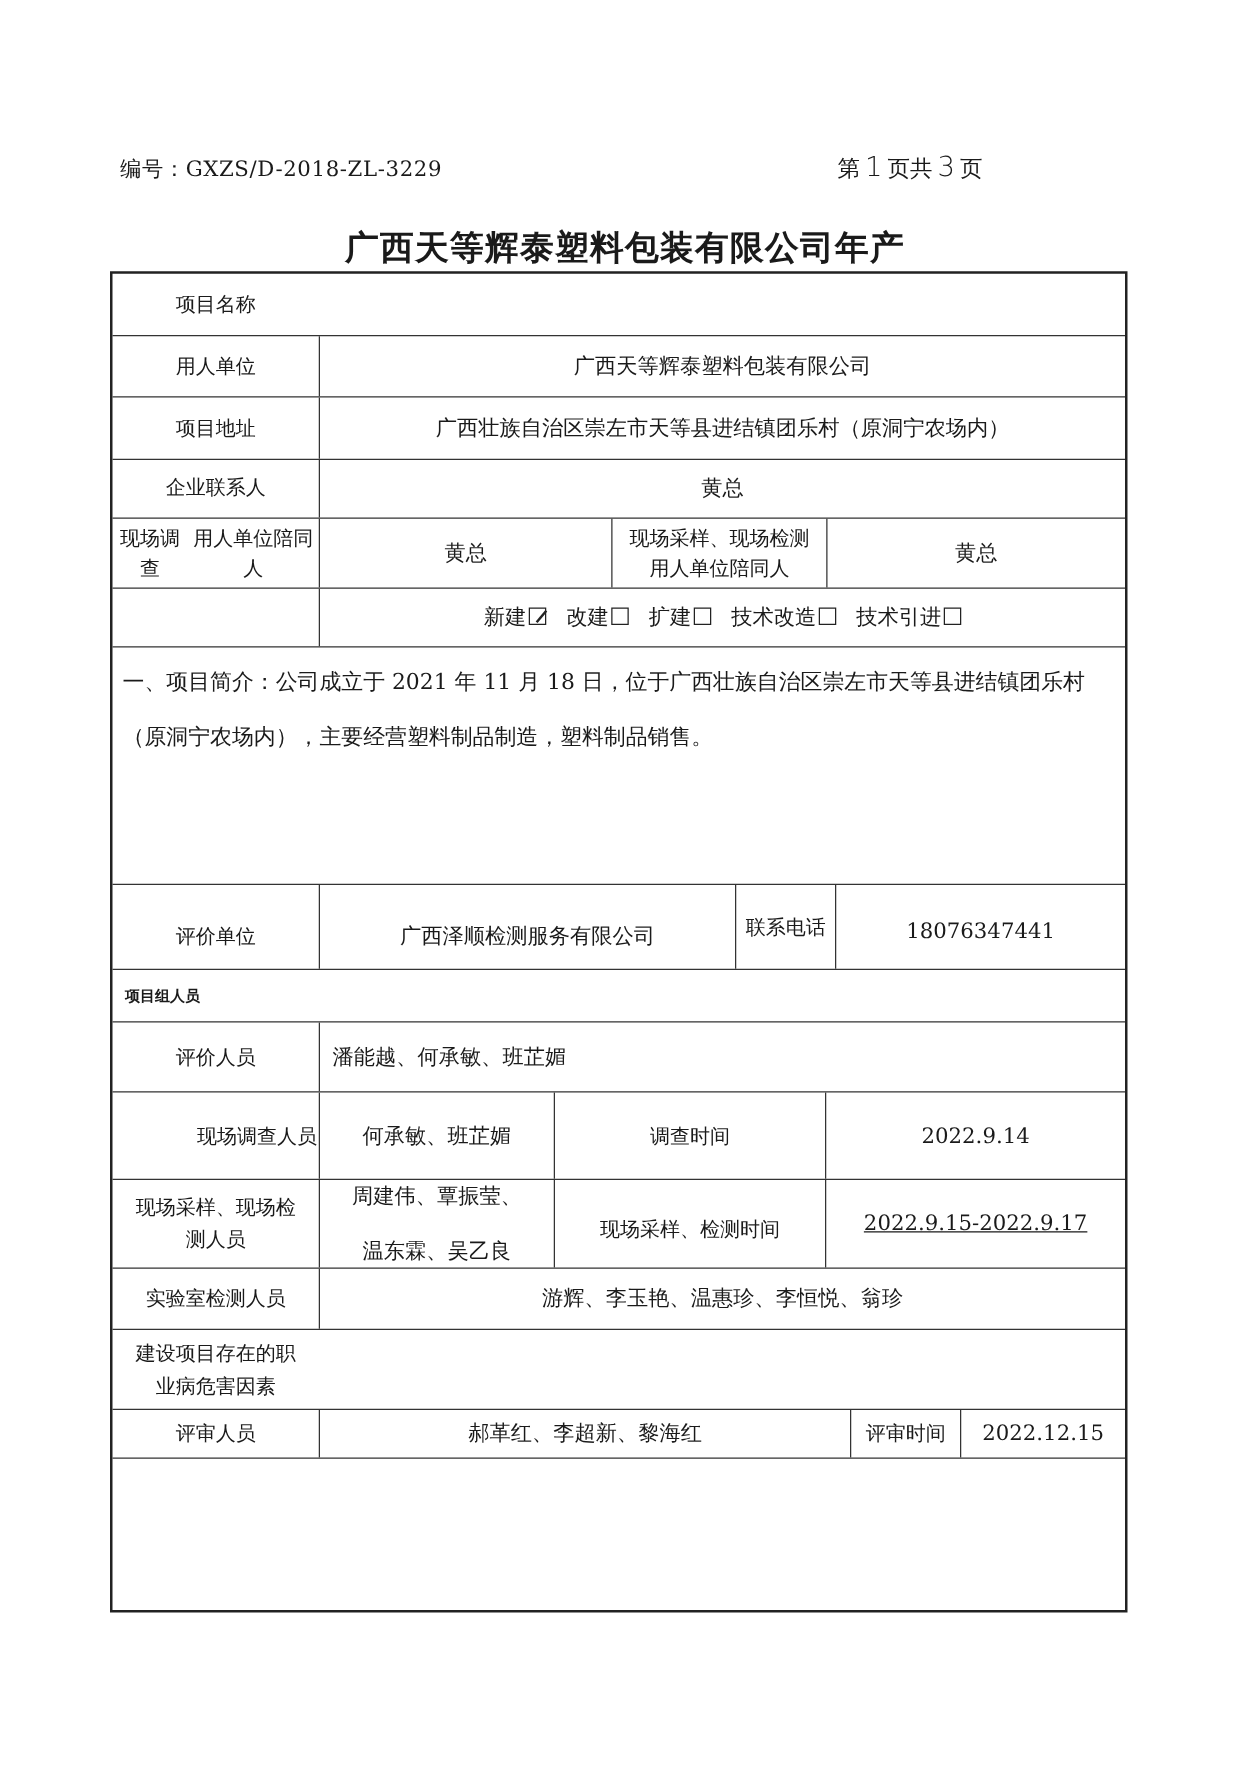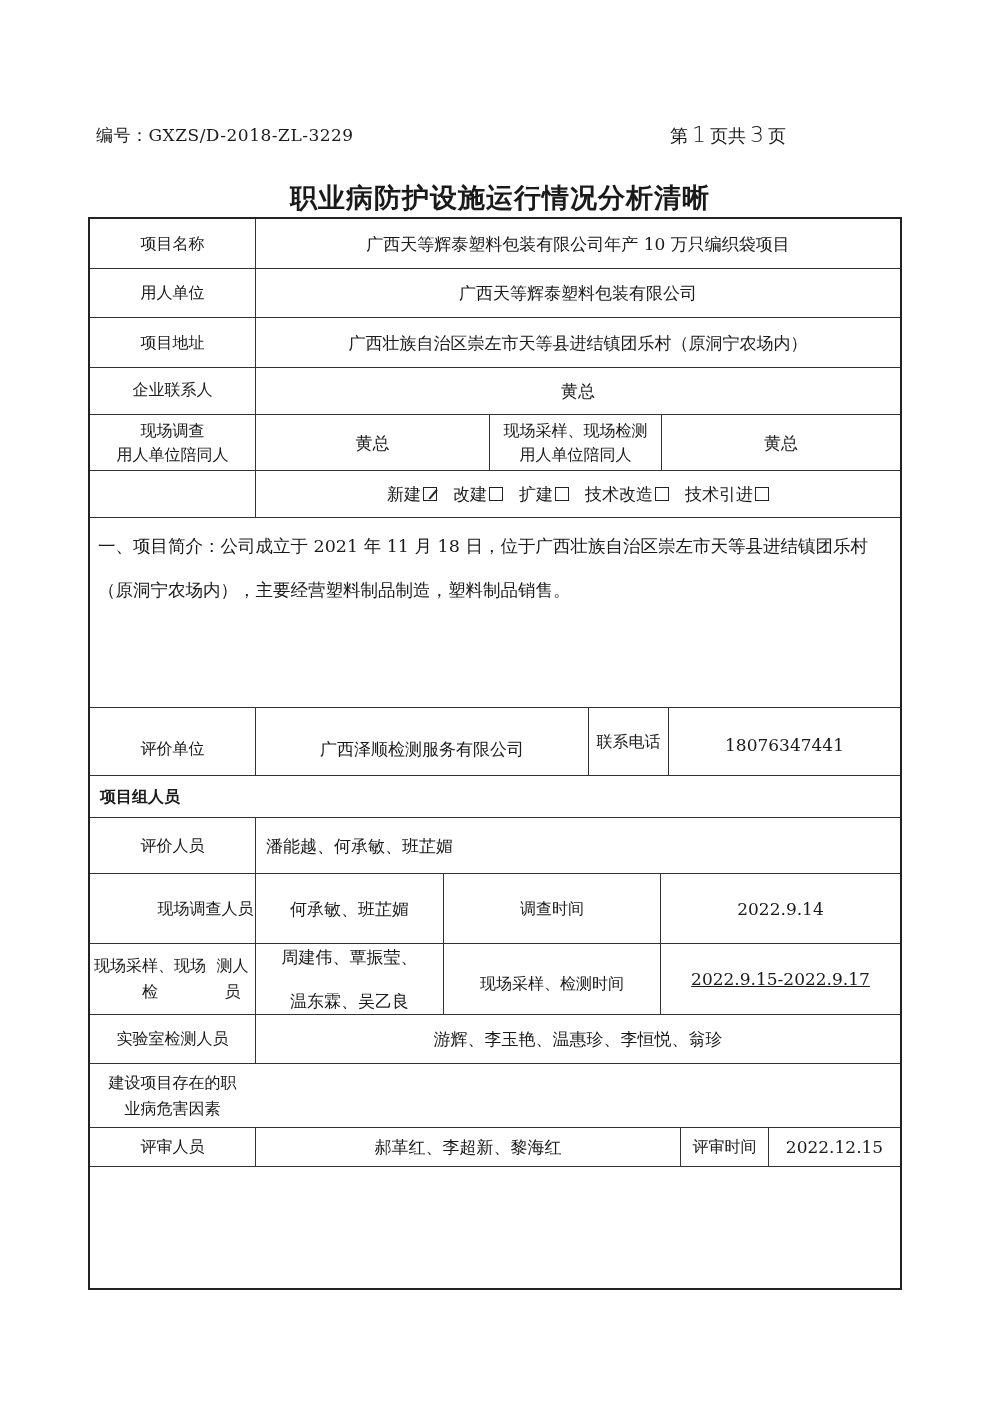--- a/index.html
+++ b/index.html
@@ -30,46 +30,45 @@
   .opt { white-space: nowrap; }
 </style>
 </head>
 <body>
 
 <div class="header-left">编号：GXZS/D-2018-ZL-3229</div>
 <div class="header-right">
   <span>第</span><span class="hw">1</span><span>页共</span><span class="hw">3</span><span>页</span>
 </div>
 
-<div class="doc-title">职业病防护设施运行情况分析清晰</div>
+<div class="doc-title">广西天等辉泰塑料包装有限公司年产</div>
 
 <div class="tbl">
 
   <div class="row" style="top:0;height:50px;">
     <div class="cell lbl" style="left:0;width:165px;">项目名称</div>
-    <div class="cell bl" style="left:165px;right:0;">广西天等辉泰塑料包装有限公司年产 10 万只编织袋项目</div>
   </div>
 
   <div class="row" style="top:50px;height:49px;">
     <div class="cell lbl" style="left:0;width:165px;">用人单位</div>
     <div class="cell bl" style="left:165px;right:0;">广西天等辉泰塑料包装有限公司</div>
   </div>
 
   <div class="row" style="top:99px;height:50px;">
     <div class="cell lbl" style="left:0;width:165px;">项目地址</div>
     <div class="cell bl" style="left:165px;right:0;">广西壮族自治区崇左市天等县进结镇团乐村（原洞宁农场内）</div>
   </div>
 
   <div class="row" style="top:149px;height:47px;">
     <div class="cell lbl" style="left:0;width:165px;font-family:Liberation Mono, monospace;">企业联系人</div>
     <div class="cell bl" style="left:165px;right:0;">黄总</div>
   </div>
 
   <div class="row" style="top:196px;height:56px;">
-    <div class="cell lbl" style="left:0;width:165px;flex-direction:column;line-height:24px;align-items:center;">
+    <div class="cell lbl" style="left:0;width:165px;flex-direction:row;line-height:24px;align-items:center;">
       <span>现场调查</span>
       <span>用人单位陪同人</span>
     </div>
     <div class="cell bl" style="left:165px;width:234px;">黄总</div>
     <div class="cell bl lbl" style="left:399px;width:172px;flex-direction:column;line-height:24px;">
       <span>现场采样、现场检测</span>
       <span>用人单位陪同人</span>
     </div>
     <div class="cell bl" style="left:571px;right:0;">黄总</div>
   </div>
@@ -89,37 +88,37 @@
   </div>
 
   <div class="row" style="top:489px;height:68px;">
     <div class="cell lbl" style="left:0;width:165px;padding-top:14px;">评价单位</div>
     <div class="cell bl" style="left:165px;width:333px;padding-top:14px;">广西泽顺检测服务有限公司</div>
     <div class="cell bl lbl" style="left:498px;width:80px;">联系电话</div>
     <div class="cell bl" style="left:578px;right:0;padding-top:6px;">18076347441</div>
   </div>
 
   <div class="row" style="top:557px;height:42px;">
-    <div class="cell left-text bold" style="left:0;right:0;font-size:16px;">项目组人员</div>
+    <div class="cell left-text bold" style="left:0;right:0;font-size:12px;">项目组人员</div>
   </div>
 
   <div class="row" style="top:599px;height:56px;">
     <div class="cell lbl" style="left:0;width:165px;">评价人员</div>
     <div class="cell bl left-text" style="left:165px;right:0;">潘能越、何承敏、班芷媚</div>
   </div>
 
   <div class="row" style="top:655px;height:70px;">
     <div class="cell lbl" style="left:0;width:165px;margin-left:33px;">现场调查人员</div>
     <div class="cell bl" style="left:165px;width:188px;">何承敏、班芷媚</div>
     <div class="cell bl lbl" style="left:353px;width:217px;">调查时间</div>
     <div class="cell bl" style="left:570px;right:0;">2022.9.14</div>
   </div>
 
   <div class="row" style="top:725px;height:71px;">
-    <div class="cell lbl" style="left:0;width:165px;flex-direction:row;line-height:26px;">
+    <div class="cell lbl" style="left:0;width:165px;flex-direction:column;line-height:26px;">
       <span>现场采样、现场检</span>
       <span>测人员</span>
     </div>
     <div class="cell bl" style="left:165px;width:188px;flex-direction:column;line-height:26px;gap:18px;">
       <span>周建伟、覃振莹、</span>
       <span>温东霖、吴乙良</span>
     </div>
     <div class="cell bl lbl" style="left:353px;width:217px;padding-top:10px;">现场采样、检测时间</div>
     <div class="cell bl" style="left:570px;right:0;text-decoration:underline;">2022.9.15-2022.9.17</div>
   </div>

